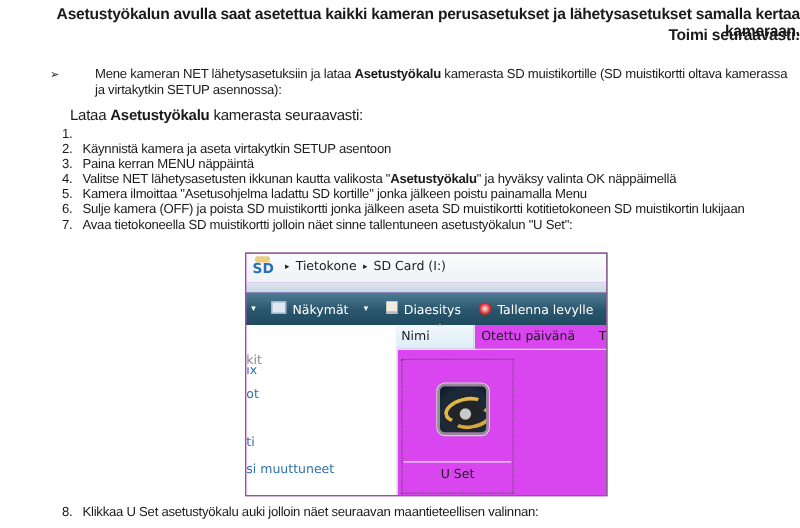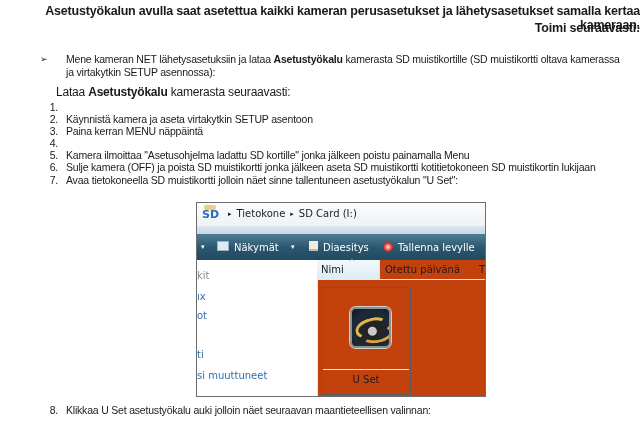--- a/index.html
+++ b/index.html
@@ -5,34 +5,34 @@
   html, body { margin:0; padding:0; background:#ffffff; }
   body { width:640px; height:422px; position:relative; overflow:hidden;
          font-family:"Liberation Sans", sans-serif; color:#1a1a1a; }
   .title { position:absolute; left:0; width:640px; text-align:right;
            font-weight:bold; font-size:12.5px; letter-spacing:-0.2px; }
   #t1 { top:4px; }
   #t2 { top:21px; }
   .bullet { position:absolute; left:40px; top:53px; width:590px; font-size:10.5px;
             line-height:13px; letter-spacing:-0.2px; }
   .bullet .arrow { position:absolute; left:0; top:0; font-size:9px; }
-  .bullet .txt { margin-left:26px; display:block; }
+  .bullet .txt { margin-left:36px; display:block; }
   .sub { position:absolute; left:20px; top:85px; font-size:12px; letter-spacing:-0.2px;margin-left:36px; }
   .steps { position:absolute; left:44px; top:101px; width:590px; font-size:10.5px; letter-spacing:-0.2px; }
   .step { position:relative; height:12.1px; line-height:12px; }
   .step .num { position:absolute; left:0; width:14px; text-align:right; }
   .step .stxt { position:absolute; left:22px; white-space:nowrap; }
   .step8 { position:absolute; left:44px; top:404px; font-size:10.5px; letter-spacing:-0.2px; }
   .step8 .num { position:absolute; left:0; width:14px; text-align:right; }
   .step8 .stxt { position:absolute; left:22px; white-space:nowrap; }
   b { font-weight:bold; }
 
   
   .shot { position:absolute; left:196px; top:202px; width:290px; height:195px;
-          border:1px solid #6d6d6d; box-sizing:border-box; background:#c2410c; overflow:hidden;
+          border:1px solid #6d6d6d; box-sizing:border-box; background:#d946ef; overflow:hidden;
           font-family:"DejaVu Sans", sans-serif; }
   .addr { position:absolute; left:0; top:0; width:100%; height:23px;
           background:linear-gradient(#fbfcfd,#eef2f6); border-bottom:1px solid #c9d3de; }
   .addr .sd { position:absolute; left:5px; top:5px; font-size:11px; font-weight:bold; color:#2a6fb5; }
   .addr .sd:before { content:""; position:absolute; left:2px; top:-3px; width:12px; height:5px;
                      background:#e8b94a; border-radius:2px; opacity:.7; }
   .addr .crumbs { position:absolute; left:26px; top:5px; font-size:10px; color:#1c1c1c; white-space:nowrap;text-align:center; }
   .addr .sep { font-size:7px; margin:0 5px; position:relative; top:-1px; }
   .band { position:absolute; left:0; top:23px; width:100%; height:8px;
           background:linear-gradient(#dce6ee,#c8d7e3); }
@@ -96,20 +96,21 @@
   <div class="step">
       <span class="num">2.</span>
       <span class="stxt">Käynnistä kamera ja aseta virtakytkin SETUP asentoon</span>
     </div>
   <div class="step">
       <span class="num">3.</span>
       <span class="stxt">Paina kerran MENU näppäintä</span>
     </div>
   <div class="step">
       <span class="num">4.</span>
+      <span class="stxt"><span>Valitse NET lähetysasetusten ikkunan kautta valikosta "</span><b>Asetustyökalu</b><span>" ja hyväksy valinta OK näppäimellä</span></span>
     </div>
   <div class="step">
       <span class="num">5.</span>
       <span class="stxt">Kamera ilmoittaa "Asetusohjelma ladattu SD kortille" jonka jälkeen poistu painamalla Menu</span>
     </div>
   <div class="step">
       <span class="num">6.</span>
       <span class="stxt">Sulje kamera (OFF) ja poista SD muistikortti jonka jälkeen aseta SD muistikortti kotitietokoneen SD muistikortin lukijaan</span>
     </div>
   <div class="step">
@@ -127,21 +128,21 @@
   </div>
   <div class="band"></div>
   <div class="toolbar">
     <span class="tb dd" style="left:4px;top:9px;">▾</span>
     <span class="tb" style="left:20px;"><span class="ico-views"></span><span>Näkymät</span></span>
     <span class="tb dd" style="left:94px;top:9px;">▾</span>
     <span class="tb" style="left:112px;"><span class="ico-slide"></span><span>Diaesitys</span></span>
     <span class="tb" style="left:186px;"><span class="ico-burn"></span><span>Tallenna levylle</span></span>
   </div>
   <div class="nav">
-    <div class="grey" style="top:10px;">kit</div>
+    <div class="grey" style="top:23px;">kit</div>
     <div class="link" style="top:31px;">ıx</div>
     <div class="link" style="top:50px;">ot</div>
     <div class="link" style="top:89px;">ti</div>
     <div class="link" style="top:110px;">si muuttuneet</div>
   </div>
   <div class="cols">
     <div class="col-name">
         <span>Nimi</span>
         <span class="sort">^</span>
       </div>

